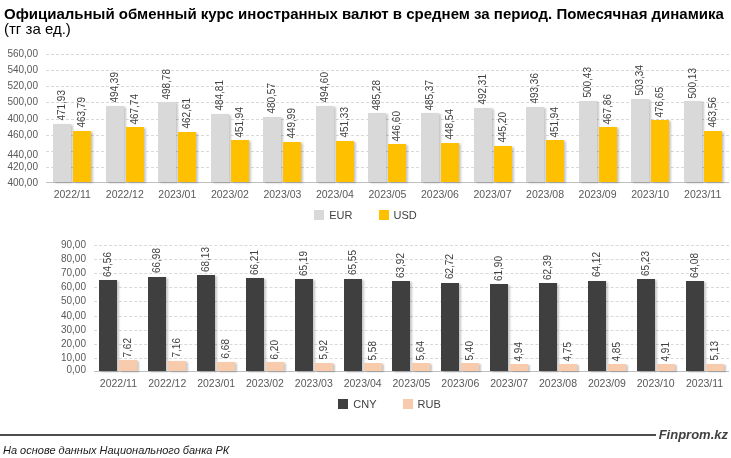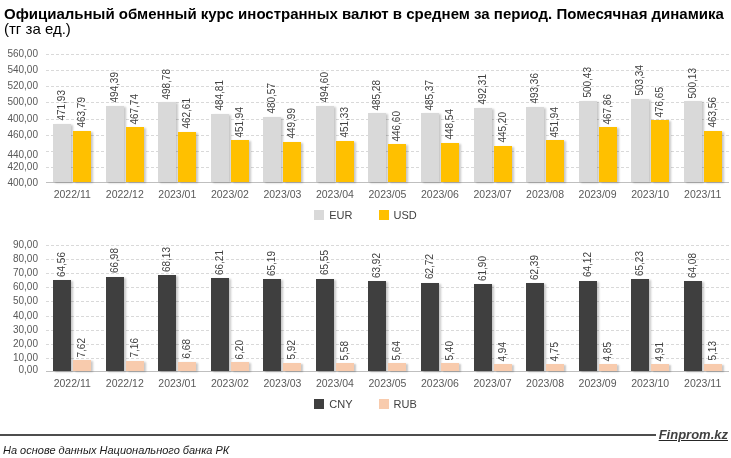--- a/index.html
+++ b/index.html
@@ -9,21 +9,21 @@
     position:relative;
   }
   .title{
     margin:0;padding:6px 6px 0 4px;
     font-size:15px;line-height:15px;color:#000;font-weight:normal;
   }
   .title .tb{font-weight:bold;}
   .title .tn{font-weight:normal;}
 
   .chart{margin-top:18px;}
-  .chart[data-chart="1"]{margin-top:24px;}
+  .chart[data-chart="1"]{margin-top:24px;padding-left:48px;}
   .chart-body{display:flex;}
   .yaxis{width:46px;flex:none;position:relative;}
   .plot{flex:1;position:relative;display:flex;align-items:flex-end;
         border-bottom:1px solid #bfbfbf;margin-right:2px;}
   .chart[data-chart="0"] .plot,.chart[data-chart="0"] .yaxis{height:128px;}
   .chart[data-chart="1"] .plot,.chart[data-chart="1"] .yaxis{height:126px;}
 
   .ytick{position:absolute;right:8px;font-size:10px;color:#595959;white-space:nowrap;}
   .gridline{position:absolute;left:0;right:0;border-top:1px dashed #d9d9d9;}
   .bar-group{flex:1;display:flex;justify-content:center;align-items:flex-end;
@@ -36,21 +36,21 @@
   }
   .xaxis{display:flex;margin-left:46px;margin-right:2px;}
   .xtick{flex:1;text-align:center;font-size:10.5px;color:#595959;padding-top:5px;}
 
   .legend{display:flex;justify-content:center;gap:26px;margin-top:9px;
           font-size:11px;color:#404040;}
   .legend-item{display:flex;align-items:center;gap:5px;}
   .swatch{width:10px;height:10px;display:inline-block;}
 
   footer{position:absolute;left:0;right:0;bottom:2px;}
-  .footer-line-row{display:flex;align-items:center;text-decoration:underline;}
+  .footer-line-row{display:flex;align-items:center;}
   .rule{flex:1;height:2px;background:#4d4d4d;}
   .brand{font-style:italic;font-weight:bold;font-size:13px;color:#404040;
          margin-left:3px;padding-right:3px;}
   .source{font-style:italic;font-size:11px;color:#1a1a1a;margin-top:2px;padding-left:3px;}
 </style>
 </head>
 <body>
 
 <h1 class="title"><span class="tb">Официальный обменный курс иностранных валют в среднем за период. Помесячная динамика </span><span class="tn">(тг за ед.)</span></h1>
 

